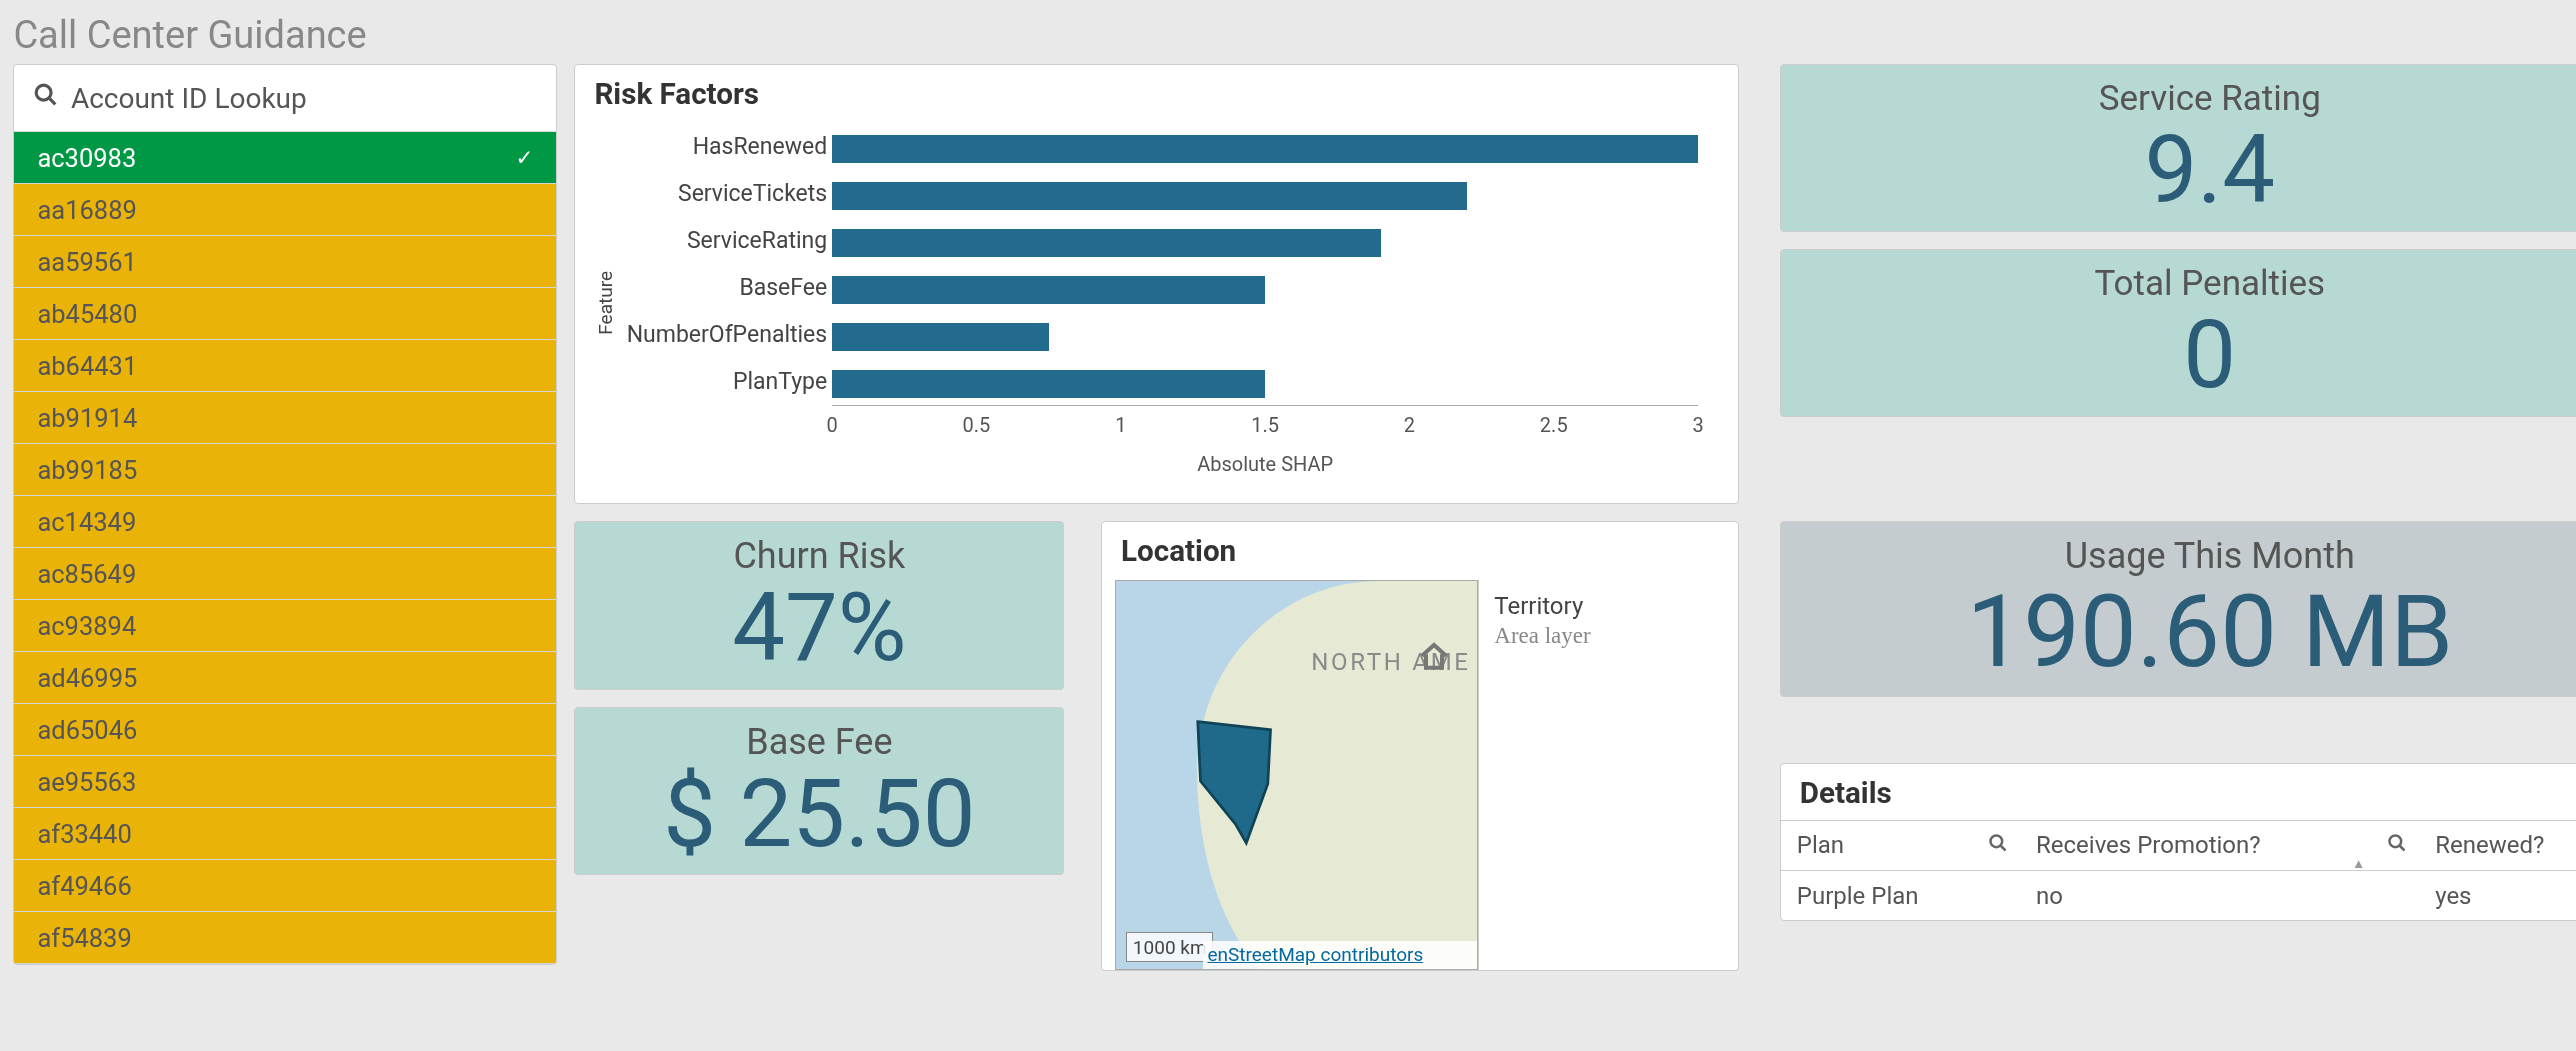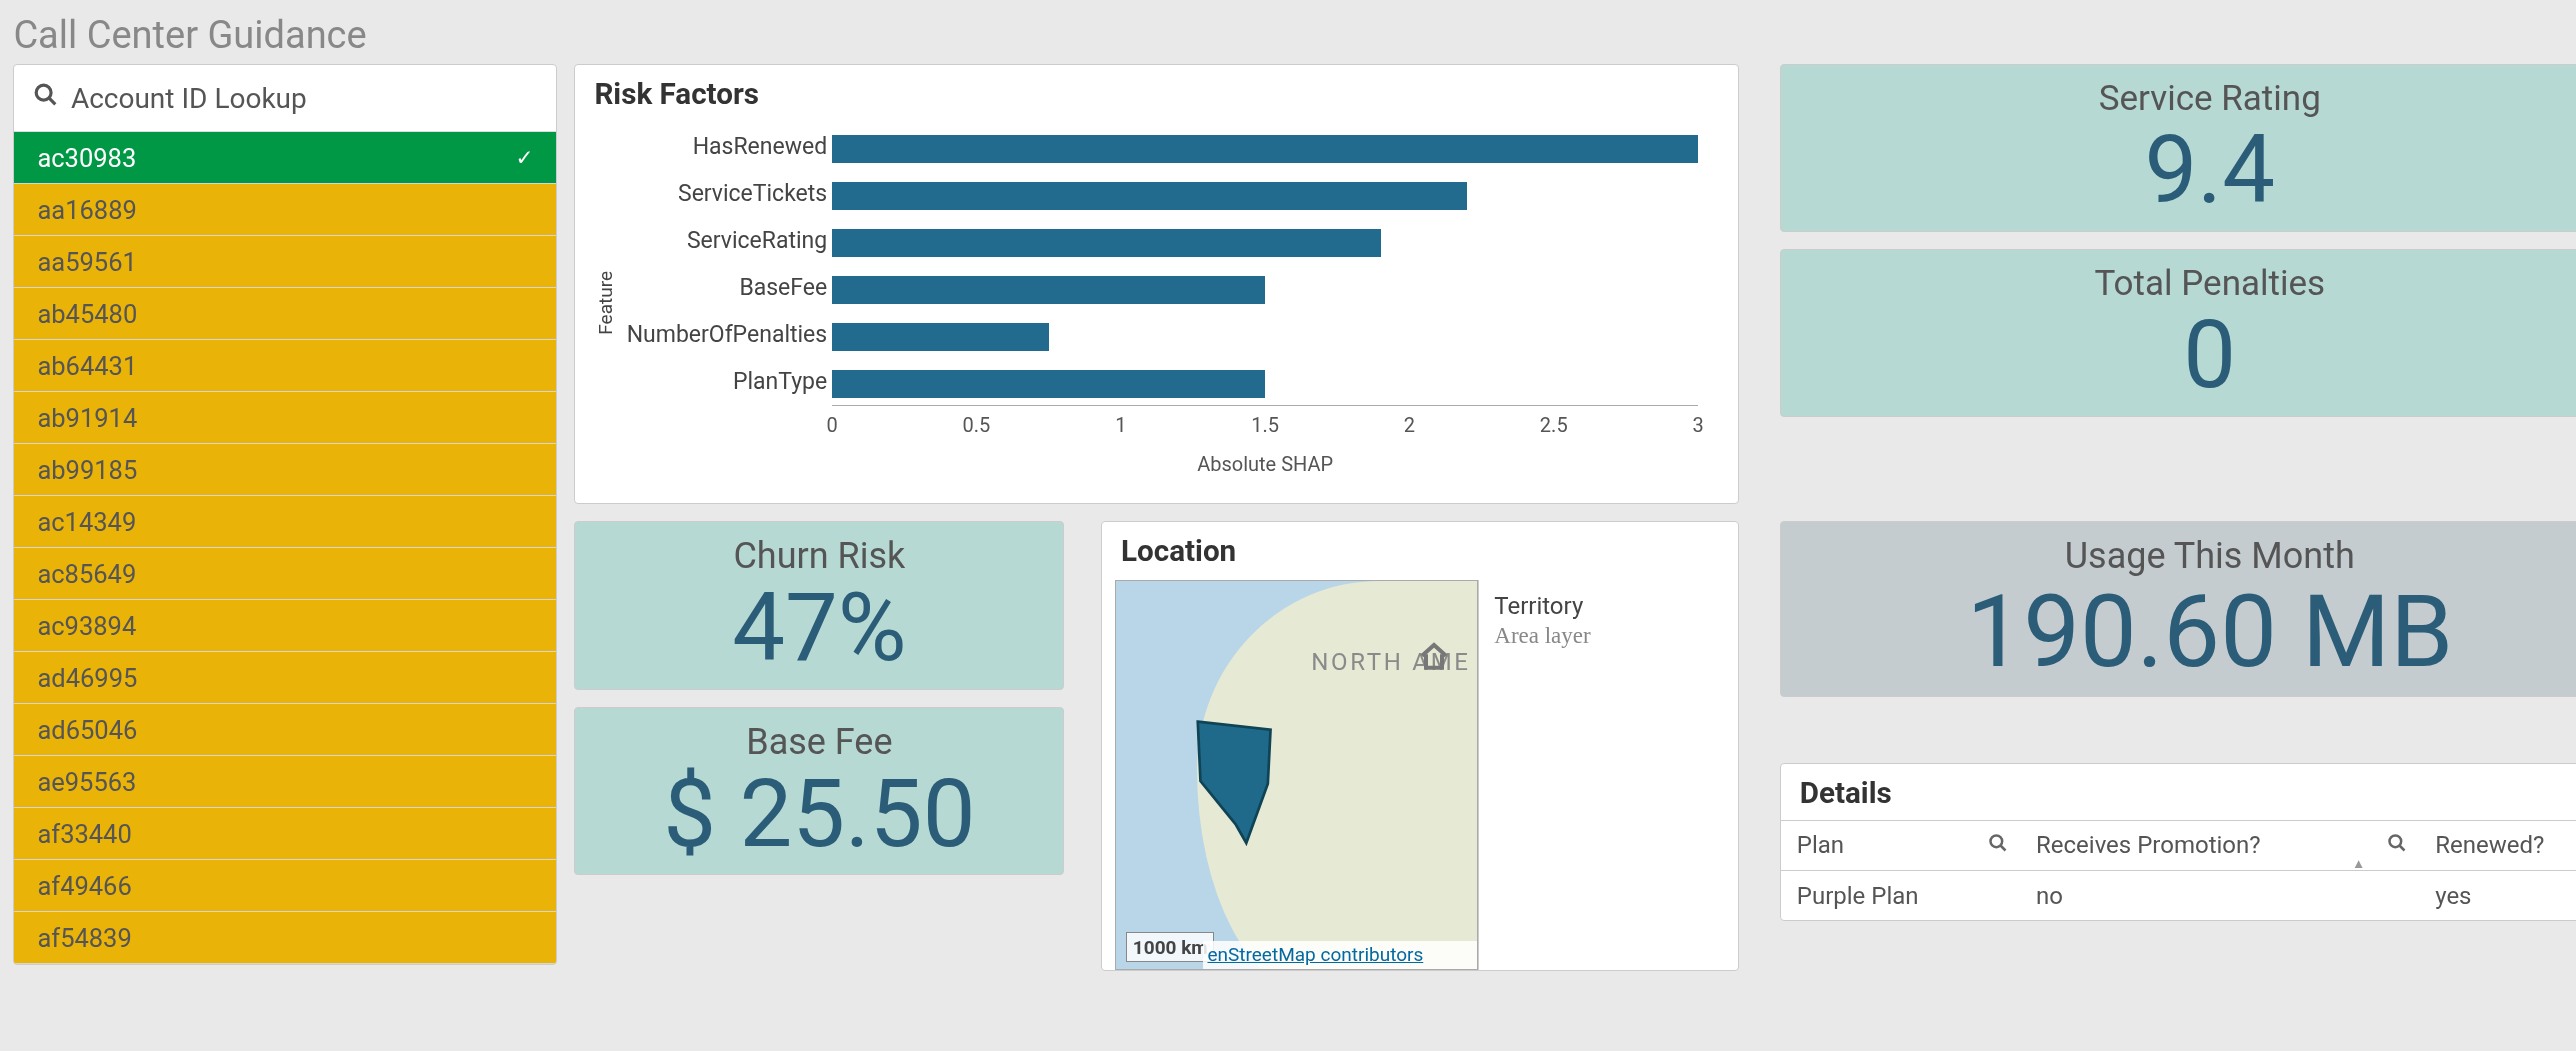--- a/index.html
+++ b/index.html
@@ -43,21 +43,21 @@
   .loc{grid-column:4;grid-row:2/span 2;}
   .mapwrap{display:flex;padding:6.7px 6.7px 0 13.4px;gap:0;}
   .map{width:363px;height:390px;position:relative;background:#d8e8c8;border:0.7px solid #aaa;overflow:hidden;}
   .ocean{position:absolute;inset:0;background:#b9d6e8;}
   .land{position:absolute;left:81px;top:0;right:-54px;bottom:-27px;background:#e6e9d3;border-radius:60% 0 0 40%/50% 0 0 60%;}
   .banner{position:absolute;top:67px;right:0;left:188px;text-align:center;font-size:24px;color:#8a8a8a;letter-spacing:2.7px;}
   .home{position:absolute;top:60px;right:27px;width:32px;height:32px;}
   .home svg{width:32px;height:32px;fill:none;stroke:#777;stroke-width:3;}
   .nv{position:absolute;left:79px;top:138px;}
   .nv svg{width:81px;height:128px;}
-  .scalebox{position:absolute;left:10px;bottom:6.7px;background:rgba(255,255,255,0.8);font-size:19px;color:#444;padding:2.7px 5.4px;border:0.7px solid #888;font-weight:bold;}
+  .scalebox{position:absolute;left:10px;bottom:6.7px;background:rgba(255,255,255,0.8);font-size:19px;color:#444;padding:2.7px 5.4px;border:0.7px solid #888;}
   .attr{position:absolute;left:87px;right:0;bottom:0;background:rgba(255,255,255,0.85);font-size:19px;color:#0369a1;text-decoration:underline;padding:2.7px 4px;}
   .legend{flex:1;background:#fff;border-left:0.7px solid #ccc;padding:12px 14.8px;font-size:24px;color:#555;}
   .legend .lg-title{font-weight:400;color:#444;margin-bottom:2.7px;}
   .legend .lg-sub{color:#888;font-size:23px;font-family:Liberation Serif, serif;}
   
   .usage{grid-column:6;grid-row:2;}
   .usage .value{font-size:101px;}
   
   .details{grid-column:6;grid-row:3;}
   .tbl{width:100%;border-collapse:collapse;margin-top:4px;}

